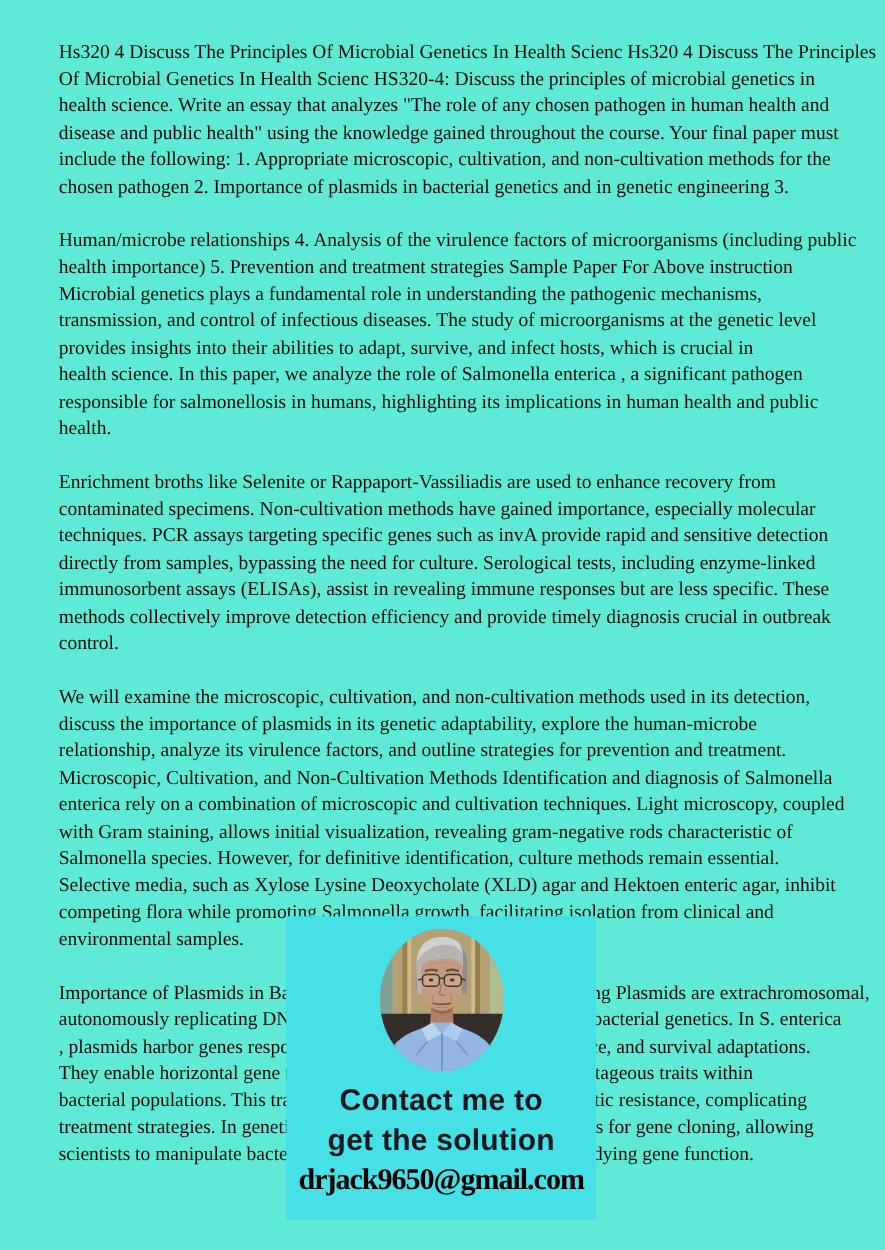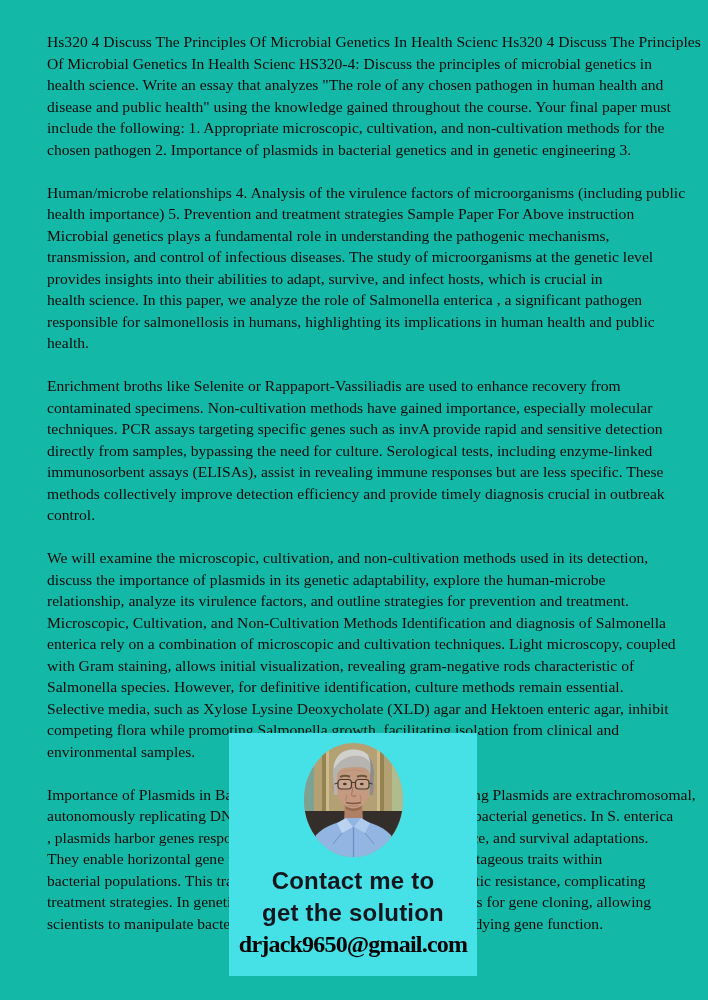--- a/index.html
+++ b/index.html
@@ -1,21 +1,21 @@
 <!DOCTYPE html>
 <html><head>
 <meta charset="utf-8">
 <title>Document</title>
 <style>
   html, body { margin: 0; padding: 0; }
   .canvas {
     position: relative;
     width: 708px;
     height: 1000px;
-    background: #14b8a6;
+    background: #5eead4;
     overflow: hidden;
     font-family: "Liberation Serif", serif;
   }
   .doc-text {
     position: absolute;
     left: 47px;
     top: 31px;
     width: 640px;
     color: #0b0b0b;
   }

